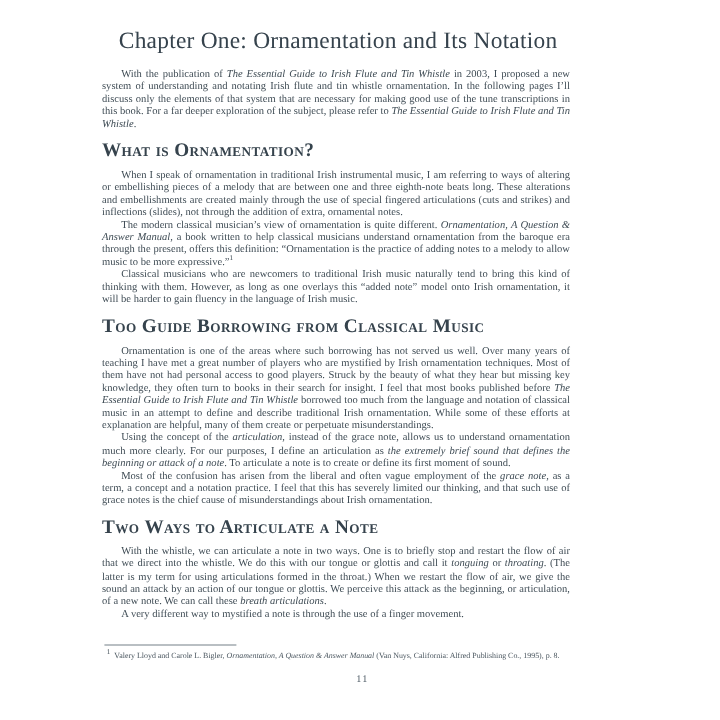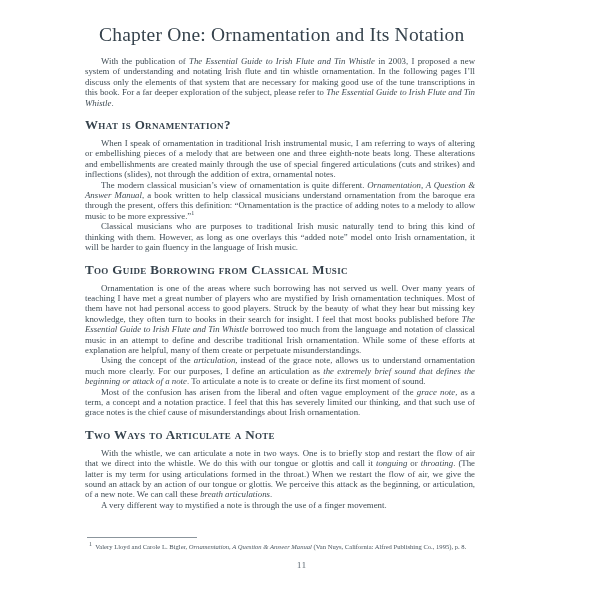--- a/index.html
+++ b/index.html
@@ -24,21 +24,21 @@
   h1.chapter-title{
     margin:0 0 10px 14px;
     font-size:19.5px;
     font-weight:400;
     letter-spacing:0.2px;
     color:var(--ink-dark);
     white-space:nowrap;
   }
   .sec-heading{
     font-variant:small-caps;
-    font-size:13px;
+    font-size:16px;
     font-weight:600;
     letter-spacing:0.35px;
     margin:9px 0 5px 0;
     color:var(--ink-dark);
   }
   .para{
     margin:0;
     font-size:8.8px;
     line-height:10.4px;
     text-align:justify;
@@ -77,21 +77,21 @@
 <body>
 
 <div class="page">
   <div class="content">
     <h1 class="chapter-title">Chapter One: Ornamentation and Its Notation</h1>
     <div>
         <p class="para"><span>With the publication of </span><i>The Essential Guide to Irish Flute and Tin Whistle</i><span> in 2003, I proposed a new system of understanding and notating Irish flute and tin whistle ornamentation. In the following pages I’ll discuss only the elements of that system that are necessary for making good use of the tune transcriptions in this book. For a far deeper exploration of the subject, please refer to </span><i>The Essential Guide to Irish Flute and Tin Whistle</i><span>.</span></p>
         <h2 class="sec-heading">What is Ornamentation?</h2>
         <p class="para"><span>When I speak of ornamentation in traditional Irish instrumental music, I am referring to ways of altering or embellishing pieces of a melody that are between one and three eighth-note beats long. These alterations and embellishments are created mainly through the use of special fingered articulations (cuts and strikes) and inflections (slides), not through the addition of extra, ornamental notes.</span></p>
         <p class="para"><span>The modern classical musician’s view of ornamentation is quite different. </span><i>Ornamentation, A Question &amp; Answer Manual</i><span>, a book written to help classical musicians understand ornamentation from the baroque era through the present, offers this definition: “Ornamentation is the practice of adding notes to a melody to allow music to be more expressive.”</span><sup>1</sup></p>
-        <p class="para"><span>Classical musicians who are purposes to traditional Irish music naturally tend to bring this kind of thinking with them. However, as long as one overlays this “added note” model onto Irish ornamentation, it will be harder to gain fluency in the language of Irish music.</span></p>
+        <p class="para"><span>Classical musicians who are newcomers to traditional Irish music naturally tend to bring this kind of thinking with them. However, as long as one overlays this “added note” model onto Irish ornamentation, it will be harder to gain fluency in the language of Irish music.</span></p>
         <h2 class="sec-heading">Too Guide Borrowing from Classical Music</h2>
         <p class="para"><span>Ornamentation is one of the areas where such borrowing has not served us well. Over many years of teaching I have met a great number of players who are mystified by Irish ornamentation techniques. Most of them have not had personal access to good players. Struck by the beauty of what they hear but missing key knowledge, they often turn to books in their search for insight. I feel that most books published before </span><i>The Essential Guide to Irish Flute and Tin Whistle</i><span> borrowed too much from the language and notation of classical music in an attempt to define and describe traditional Irish ornamentation. While some of these efforts at explanation are helpful, many of them create or perpetuate misunderstandings.</span></p>
         <p class="para"><span>Using the concept of the </span><i>articulation</i><span>, instead of the grace note, allows us to understand ornamentation much more clearly. For our purposes, I define an articulation as </span><i>the extremely brief sound that defines the beginning or attack of a note</i><span>. To articulate a note is to create or define its first moment of sound.</span></p>
         <p class="para"><span>Most of the confusion has arisen from the liberal and often vague employment of the </span><i>grace note</i><span>, as a term, a concept and a notation practice. I feel that this has severely limited our thinking, and that such use of grace notes is the chief cause of misunderstandings about Irish ornamentation.</span></p>
         <h2 class="sec-heading">Two Ways to Articulate a Note</h2>
         <p class="para"><span>With the whistle, we can articulate a note in two ways. One is to briefly stop and restart the flow of air that we direct into the whistle. We do this with our tongue or glottis and call it </span><i>tonguing</i><span> or </span><i>throating</i><span>. (The latter is my term for using articulations formed in the throat.) When we restart the flow of air, we give the sound an attack by an action of our tongue or glottis. We perceive this attack as the beginning, or articulation, of a new note. We can call these </span><i>breath articulations</i><span>.</span></p>
         <p class="para"><span>A very different way to mystified a note is through the use of a finger movement.</span></p>
       </div>
   </div>
 

